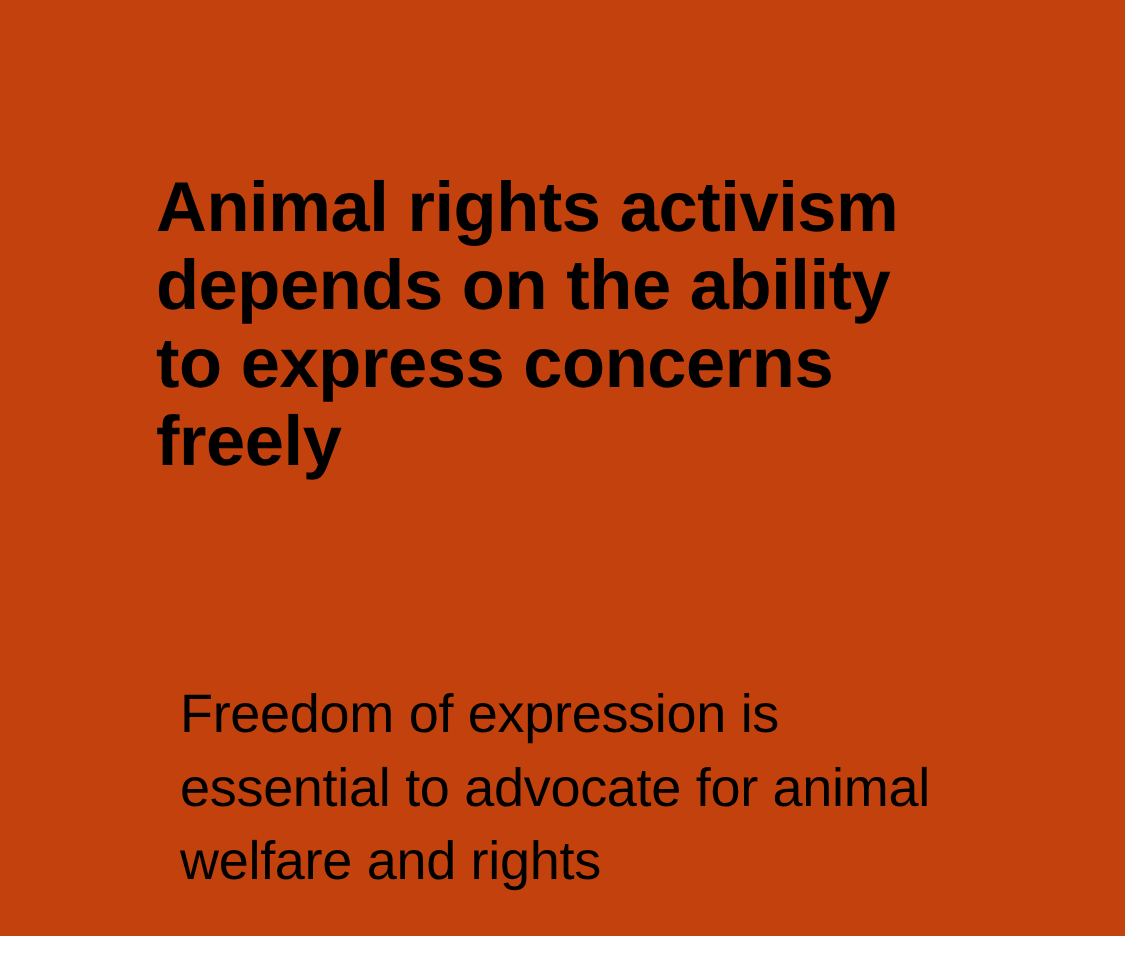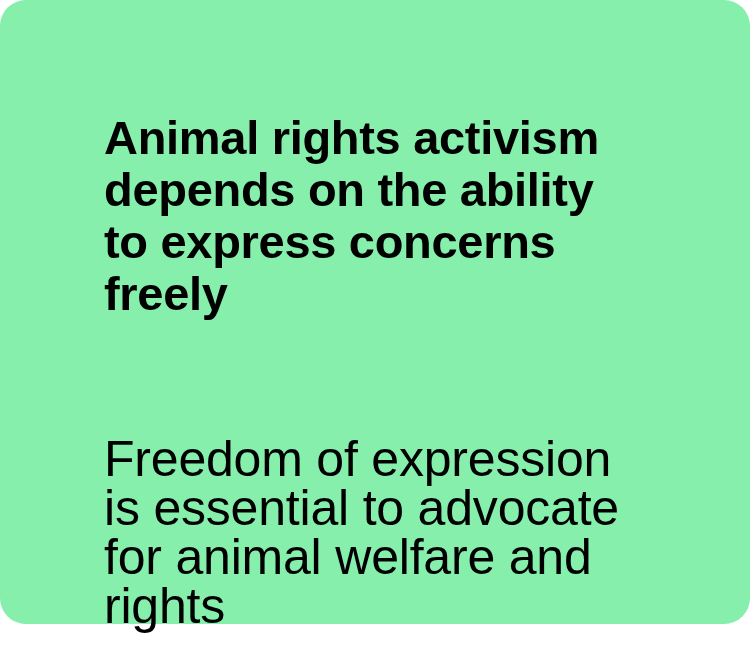--- a/index.html
+++ b/index.html
@@ -12,23 +12,22 @@
     height: 650px;
     background: #ffffff;
     font-family: "Liberation Sans", sans-serif;
     -webkit-font-smoothing: antialiased;
     overflow: hidden;
   }
   .slide {
     position: relative;
     width: 750px;
     height: 624px;
-    background: #86efac;
+    background: #c2410c;
     box-sizing: border-box;
-    border-radius: 26px;
   }
   .content {
     position: absolute;
     left: 104px;
     top: 112px;
     width: 532px;
   }
   .headline {
     font-size: 47px;
     line-height: 52px;
@@ -36,26 +35,26 @@
     color: #000000;
     letter-spacing: -0.3px;
     margin: 0;
     padding: 0;
     word-spacing: 0px;
   }
   .spacer {
     height: 115px;
   }
   .subhead {
-    font-size: 50px;
+    font-size: 36px;
     line-height: 49px;
     font-weight: 400;
     color: #000000;
     letter-spacing: -0.2px;
-    margin: 0;
+    margin: 16px;
     padding: 0;
   }
 </style>
 </head>
 <body>
 
 <div class="slide">
   <div class="content">
     <h1 class="headline">Animal rights activism depends on the ability to express concerns freely</h1>
     <div class="spacer"></div>

